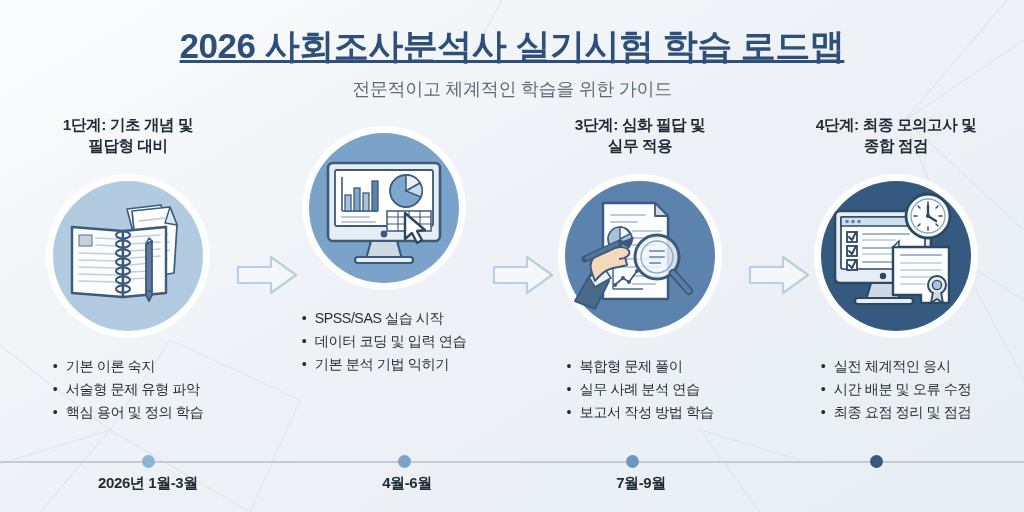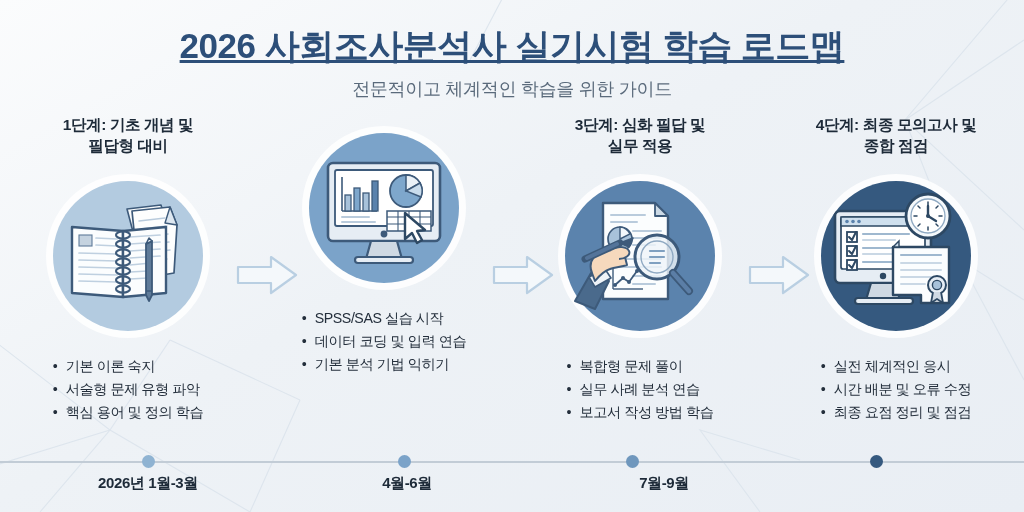--- a/index.html
+++ b/index.html
@@ -470,15 +470,15 @@
 
   <div id="timeline-line"></div>
 
   <div class="tl-dot" style="left:148px; background:#8fb3d2;"></div>
   <div class="tl-dot" style="left:404px; background:#7ba3c9;"></div>
   <div class="tl-dot" style="left:632px; background:#6f97bd;"></div>
   <div class="tl-dot" style="left:876px; background:#35597f;"></div>
 
   <div class="tl-label" style="left:148px;">2026년 1월-3월</div>
   <div class="tl-label" style="left:407px;">4월-6월</div>
-  <div class="tl-label" style="left:664px;text-align:center;">7월-9월</div>
+  <div class="tl-label" style="left:641px;text-align:center;">7월-9월</div>
 
 </div>
 
 </body></html>

